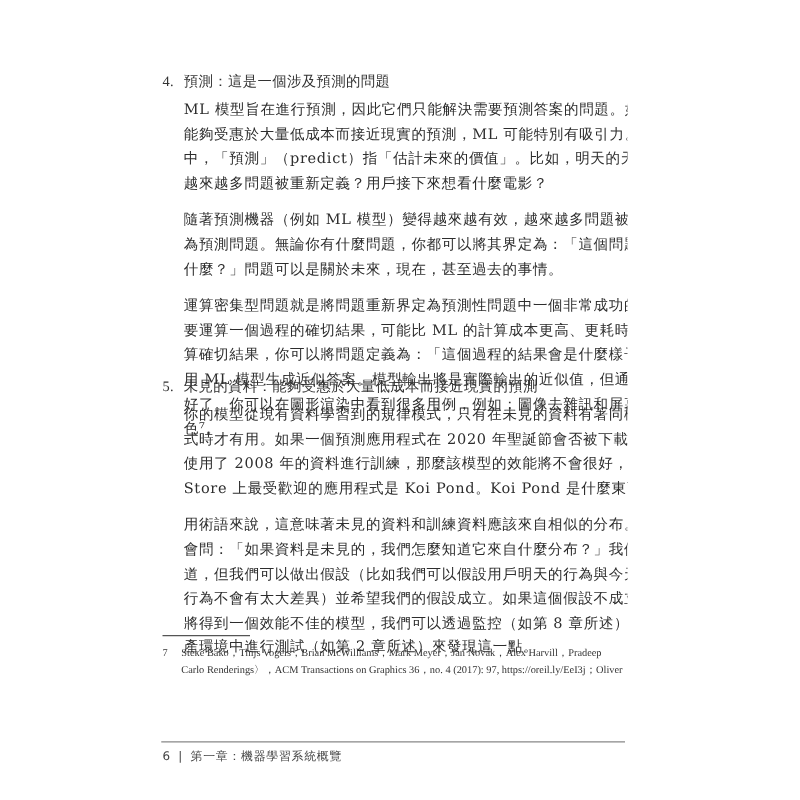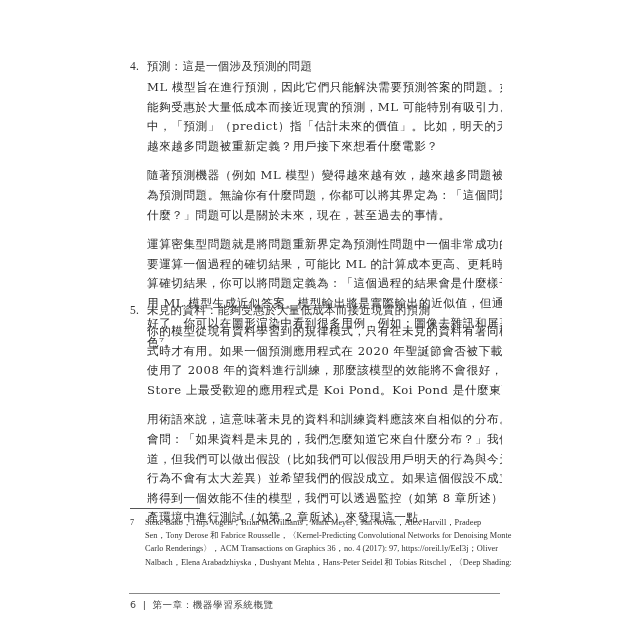--- a/index.html
+++ b/index.html
@@ -85,23 +85,21 @@
       <span class="line">將得到一個效能不佳的模型，我們可以透過監控（如第 8 章所述）以及在生</span>
       <span class="line">產環境中進行測試（如第 2 章所述）來發現這一點。</span>
     </div>
   </div>
 
   <div class="fn-rule"></div>
   <div class="footnote">
     <span class="fn-num">7</span>
     <div class="fn-body">
       <span class="line">Steke  Bako，Thijs  Vogels，Brian  McWilliams，Mark  Meyer，Jan  Novák，Alex  Harvill，Pradeep</span>
-      <span class="line">Sen，Tony Derose 和 Fabrice Rousselle，〈Kernel-Predicting Convolutional Networks for Denoising Monte</span>
       <span class="line">Carlo Renderings〉，ACM Transactions on Graphics 36，no. 4 (2017): 97, https://oreil.ly/EeI3j；Oliver</span>
-      <span class="line">Nalbach，Elena Arabadzhiyska，Dushyant Mehta，Hans-Peter Seidel 和 Tobias Ritschel，〈Deep Shading:</span>
     </div>
   </div>
 
   <div class="footer-rule"></div>
   <div class="footer">
     <span>6</span><span class="sep">|</span><span>第一章：機器學習系統概覽</span>
   </div>
 
 </div>
 

